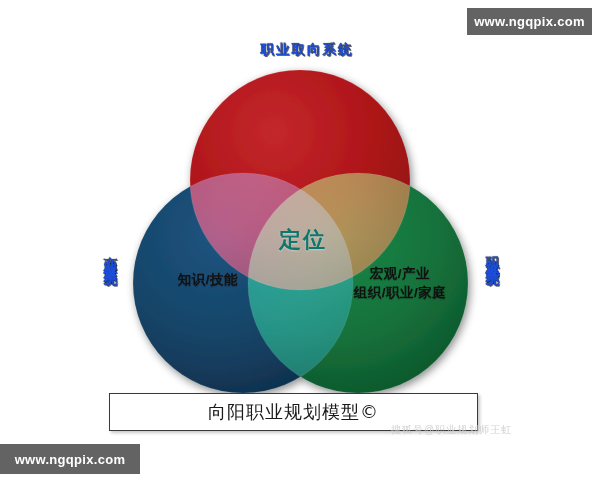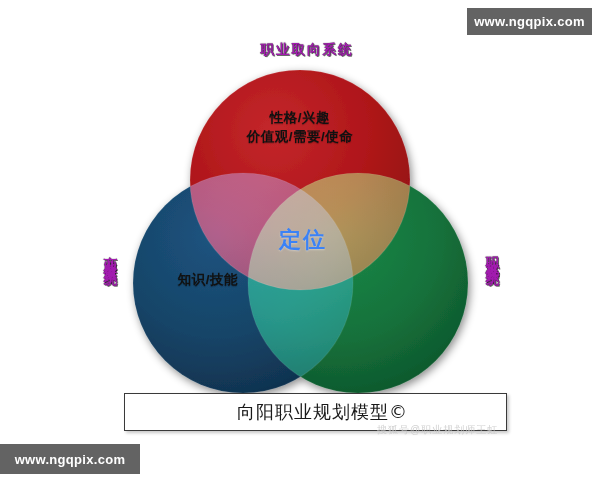--- a/index.html
+++ b/index.html
@@ -34,30 +34,30 @@
   .lbl-blue{left:133px;top:270px;width:150px;}
   .lbl-green{left:320px;top:264px;width:160px;}
   .circle-label div{display:block;}
 
   .center-label{
     position:absolute;
     left:258px;top:225px;width:90px;
     text-align:center;
     font-size:22px;
     font-weight:bold;
-    color:#3b82f6;
+    color:#0f766e;
     letter-spacing:2px;
     text-shadow:0 1px 2px rgba(255,255,255,.35);
     pointer-events:none;
   }
 
   
   .sys-label{
     position:absolute;
-    color:#a21caf;
+    color:#1d4ed8;
     font-weight:bold;
     font-size:14px;
     letter-spacing:1px;
     text-shadow:0 0 1px rgba(0,0,0,.9), 1px 1px 0 rgba(0,0,0,.55);
     font-family:Liberation Serif, serif;
   }
   .sys-top{
     left:252px;top:41px;
     width:110px;text-align:center;
     font-size:13.5px;
@@ -74,38 +74,38 @@
     left:483px;top:246px;
     writing-mode:vertical-rl;
     text-orientation:upright;
     letter-spacing:3px;
     font-size:13.5px;
   }
 
   
   .title-box{
     position:absolute;
-    left:124px;top:393px;
+    left:109px;top:393px;
     width:367px;height:36px;
     border:1px solid #3a3a3a;
     background:#ffffff;
     box-shadow:2px 2px 3px rgba(0,0,0,.22);
-    display:flex;align-items:center;justify-content:center;padding-left:14px;
+    display:flex;align-items:center;justify-content:center;
   }
   .title-box span{
     font-size:18px;
     color:#1a1a1a;
     letter-spacing:1px;
     font-family:"DejaVu Sans","Liberation Sans",sans-serif;
   }
 
   
   .faint-wm{
     position:absolute;
-    left:377px;top:423px;
+    left:391px;top:423px;
     font-size:10px;
     color:#c9c9c9;
     letter-spacing:1px;
     opacity:.85;
     white-space:nowrap;
     pointer-events:none;
   }
 
   
   .wm{
@@ -154,29 +154,29 @@
           <circle cx="243" cy="283" r="110" fill="url(#gBlue)" style="mix-blend-mode:screen;"></circle>
           <circle cx="358" cy="283" r="110" fill="url(#gGreen)" style="mix-blend-mode:screen;"></circle>
         </g>
       </g>
 
       <circle cx="300" cy="180" r="110" fill="none" stroke="rgba(255,255,255,.10)" stroke-width="1.2"></circle>
       <circle cx="243" cy="283" r="110" fill="none" stroke="rgba(255,255,255,.08)" stroke-width="1.2"></circle>
       <circle cx="358" cy="283" r="110" fill="none" stroke="rgba(255,255,255,.08)" stroke-width="1.2"></circle>
     </svg>
 
-    <div class="circle-label lbl-red">
-      <div>性格/兴趣</div>
-      <div>价值观/需要/使命</div>
-    </div>
 
     <div class="circle-label lbl-blue">
       <div>知识/技能</div>
     </div>
 
+    <div class="circle-label lbl-green">
+      <div>宏观/产业</div>
+      <div>组织/职业/家庭</div>
+    </div>
 
     <div class="center-label">定位</div>
 
     <div class="sys-label sys-top">职业取向系统</div>
     <div class="sys-label sys-left">商业价值系统</div>
     <div class="sys-label sys-right">职业机会系统</div>
   </div>
 
   <div class="title-box">
     <span>向阳职业规划模型©</span>

